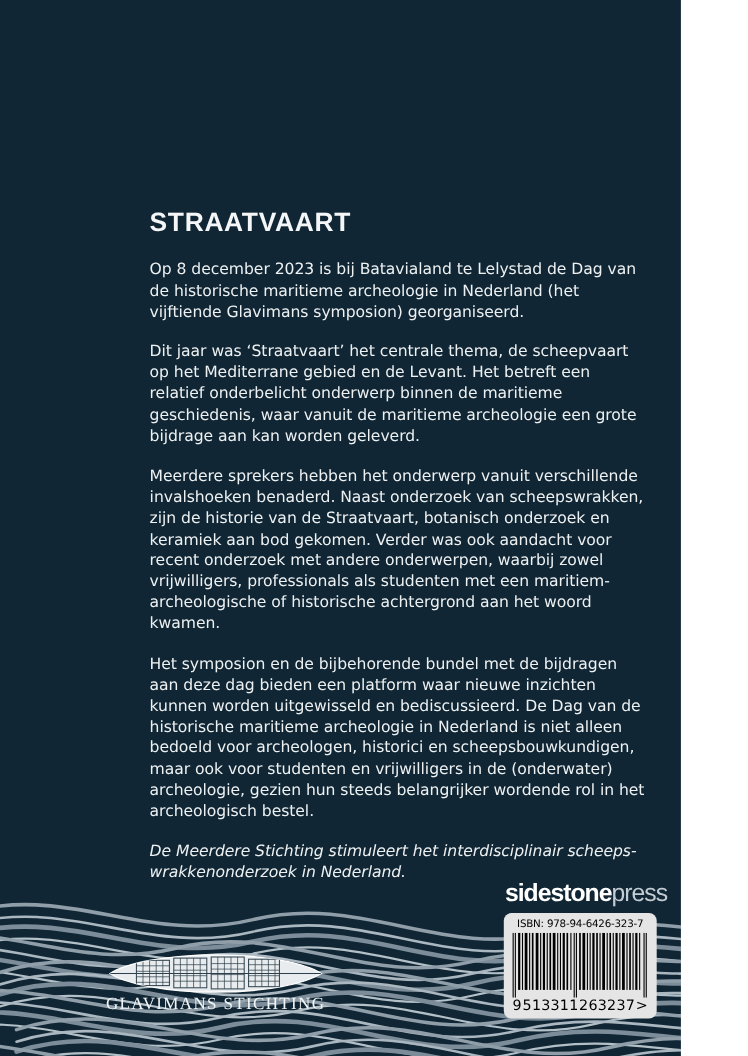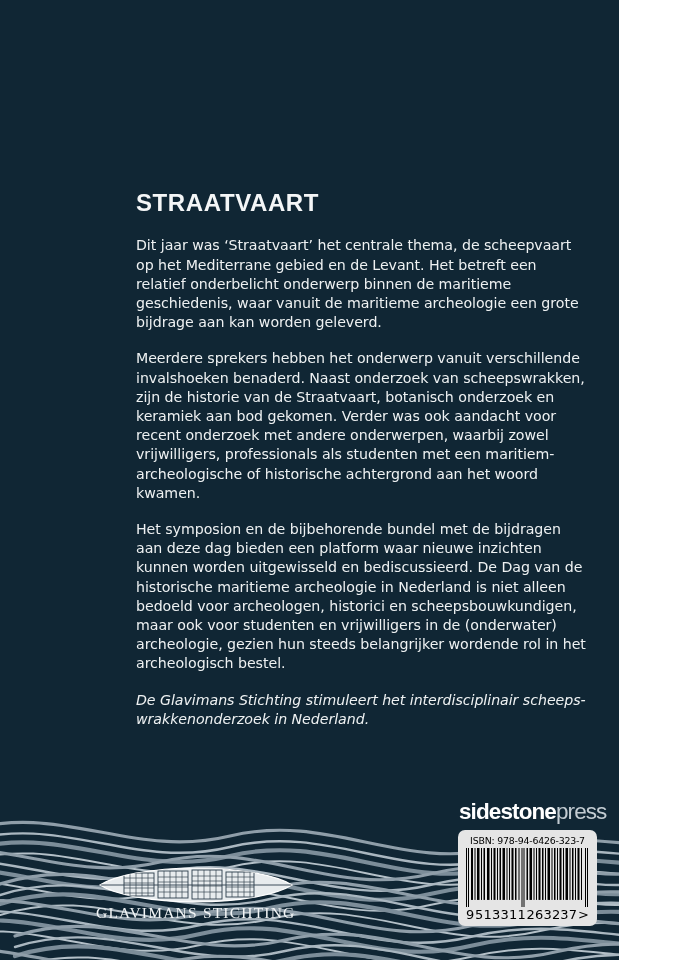--- a/index.html
+++ b/index.html
@@ -141,21 +141,21 @@
   #glavimans-ship {
     width: 200px;
     height: 38px;
     display: block;
   }
   #glavimans-name {
     font-family: "Liberation Serif", serif;
     font-size: 15.5px;
     letter-spacing: 1.2px;
     color: #f2f5f6;
-    text-align: left;
+    text-align: center;
     line-height: 18px;
     white-space: nowrap;
   }
 </style>
 </head>
 <body>
 
 <div id="cover">
 
   <div id="waves">
@@ -175,28 +175,29 @@
       <use href="#waveset" x="-30" y="70"></use>
       <use href="#waveset" x="55" y="96"></use>
       <use href="#waveset" x="-60" y="118"></use>
     </svg>
   </div>
 
   <div id="text-col">
 
     <h1 id="book-title">STRAATVAART</h1>
 
+    <p class="body-par">Op 8 december 2023 is bij Batavialand te Lelystad de Dag van de historische maritieme archeologie in Nederland (het vijftiende Glavimans symposion) georganiseerd.</p>
 
     <p class="body-par">Dit jaar was ‘Straatvaart’ het centrale thema, de scheepvaart op het Mediterrane gebied en de Levant. Het betreft een relatief onderbelicht onderwerp binnen de maritieme geschiedenis, waar vanuit de maritieme archeologie een grote bijdrage aan kan worden geleverd.</p>
 
     <p class="body-par">Meerdere sprekers hebben het onderwerp vanuit verschillende invalshoeken benaderd. Naast onderzoek van scheepswrakken, zijn de historie van de Straatvaart, botanisch onderzoek en keramiek aan bod gekomen. Verder was ook aandacht voor recent onderzoek met andere onderwerpen, waarbij zowel vrijwilligers, professionals als studenten met een maritiem-archeologische of historische achtergrond aan het woord kwamen.</p>
 
     <p class="body-par">Het symposion en de bijbehorende bundel met de bijdragen aan deze dag bieden een platform waar nieuwe inzichten kunnen worden uitgewisseld en bediscussieerd. De Dag van de historische maritieme archeologie in Nederland is niet alleen bedoeld voor archeologen, historici en scheepsbouwkundigen, maar ook voor studenten en vrijwilligers in de (onderwater) archeologie, gezien hun steeds belangrijker wordende rol in het archeologisch bestel.</p>
 
-    <p class="body-par italic">De Glavimans Stichting stimuleert het interdisciplinair scheeps-wrakkenonderzoek in Nederland.</p>
+    <p class="body-par italic">De Meerdere Stichting stimuleert het interdisciplinair scheeps-wrakkenonderzoek in Nederland.</p>
   </div>
 
   <div id="sidestone-logo">
     <span class="ss-bold">sidestone</span><span class="ss-light">press</span>
   </div>
 
   <div id="barcode-box">
     <div id="isbn-text">ISBN: 978-94-6426-323-7</div>
 
     <div id="barcode-bars">

